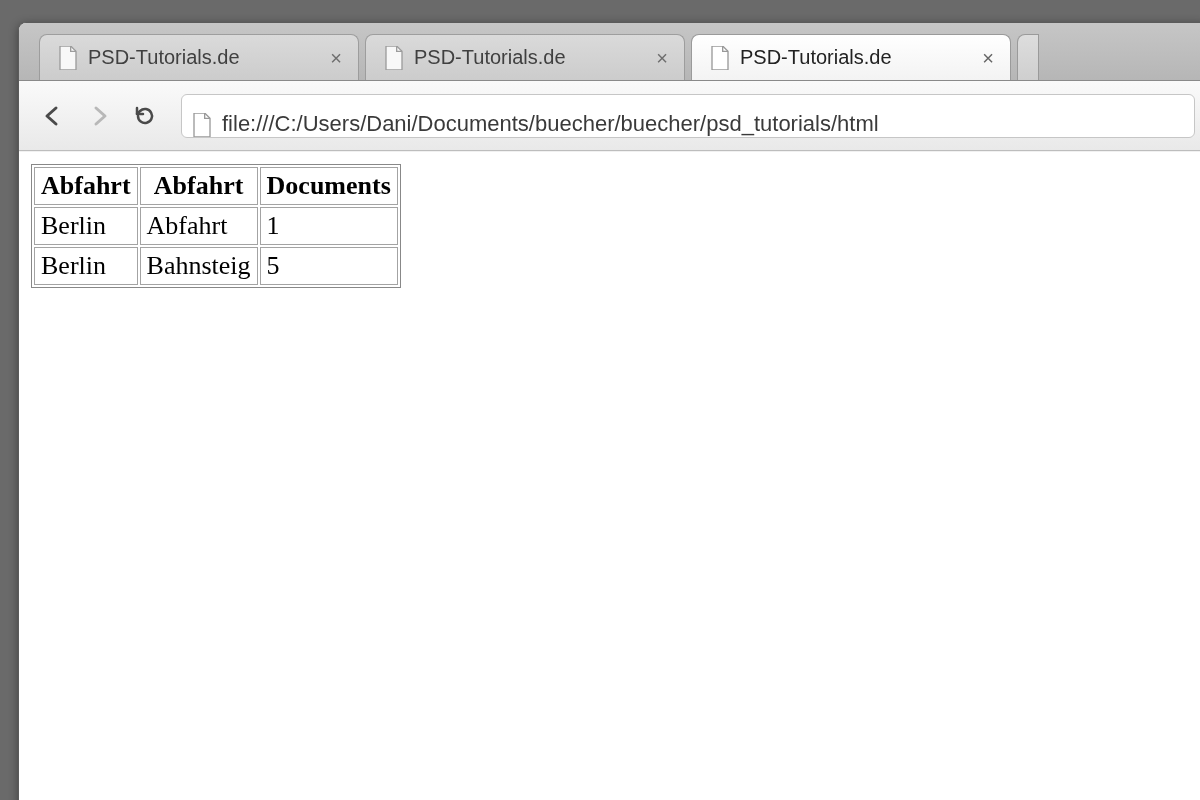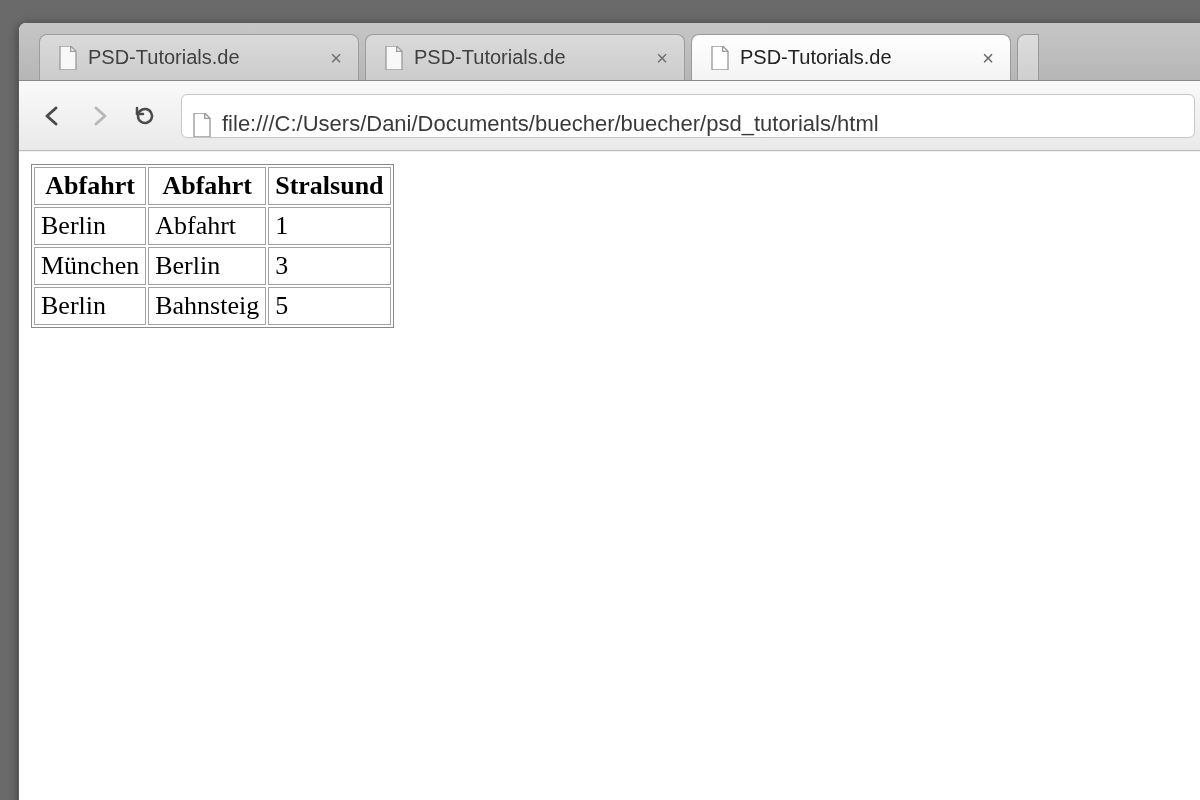--- a/index.html
+++ b/index.html
@@ -194,31 +194,26 @@
       <span>file:///C:/Users/Dani/Documents/buecher/buecher/psd_tutorials/html</span>
     </div>
   </div>
 
   <div class="page">
     <table class="tt">
       <tbody>
           <tr>
         <th>Abfahrt</th>
         <th>Abfahrt</th>
-        <th>Stralsund</th>
+        <th>Documents</th>
       </tr>
       <tr>
         <td>Berlin</td>
         <td>Abfahrt</td>
         <td>1</td>
-      </tr>
-      <tr>
-        <td>München</td>
-        <td>Berlin</td>
-        <td>3</td>
       </tr>
       <tr>
         <td>Berlin</td>
         <td>Bahnsteig</td>
         <td>5</td>
       </tr>
     </tbody>
       </table>
   </div>
 

